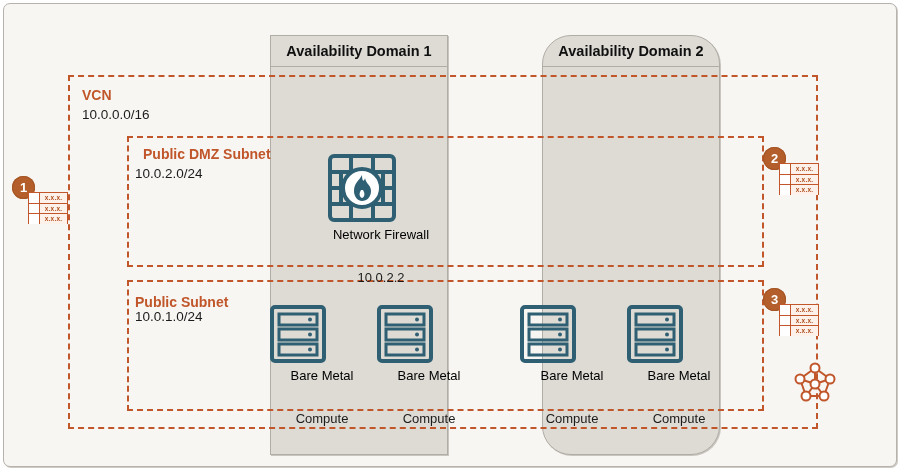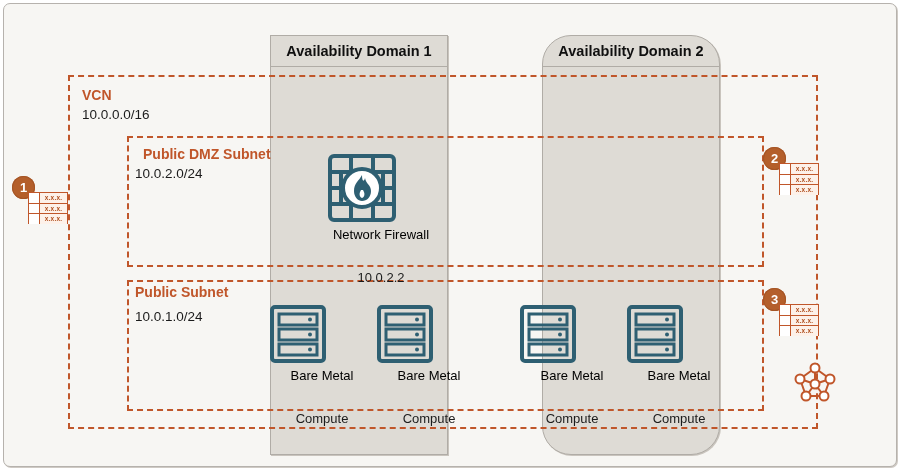--- a/index.html
+++ b/index.html
@@ -93,21 +93,21 @@
   .zone-cidr {
     position: absolute;
     font-size: 13.5px;
     color: #1b1b1b;
     white-space: nowrap;
   }
   #vcn-label { left: 82px;  top: 87px; }
   #vcn-cidr  { left: 82px;  top: 107px; }
   #dmz-label { left: 135px; top: 146px; margin-left: 8px; }
   #dmz-cidr  { left: 135px; top: 166px; }
-  #pub-label { left: 135px; top: 284px; }
+  #pub-label { left: 135px; top: 294px; }
   #pub-cidr  { left: 135px; top: 309px; }
 
   
   .node {
     position: absolute;
     text-align: center;
     width: 110px;
   }
   .node .caption {
     font-size: 13px;

